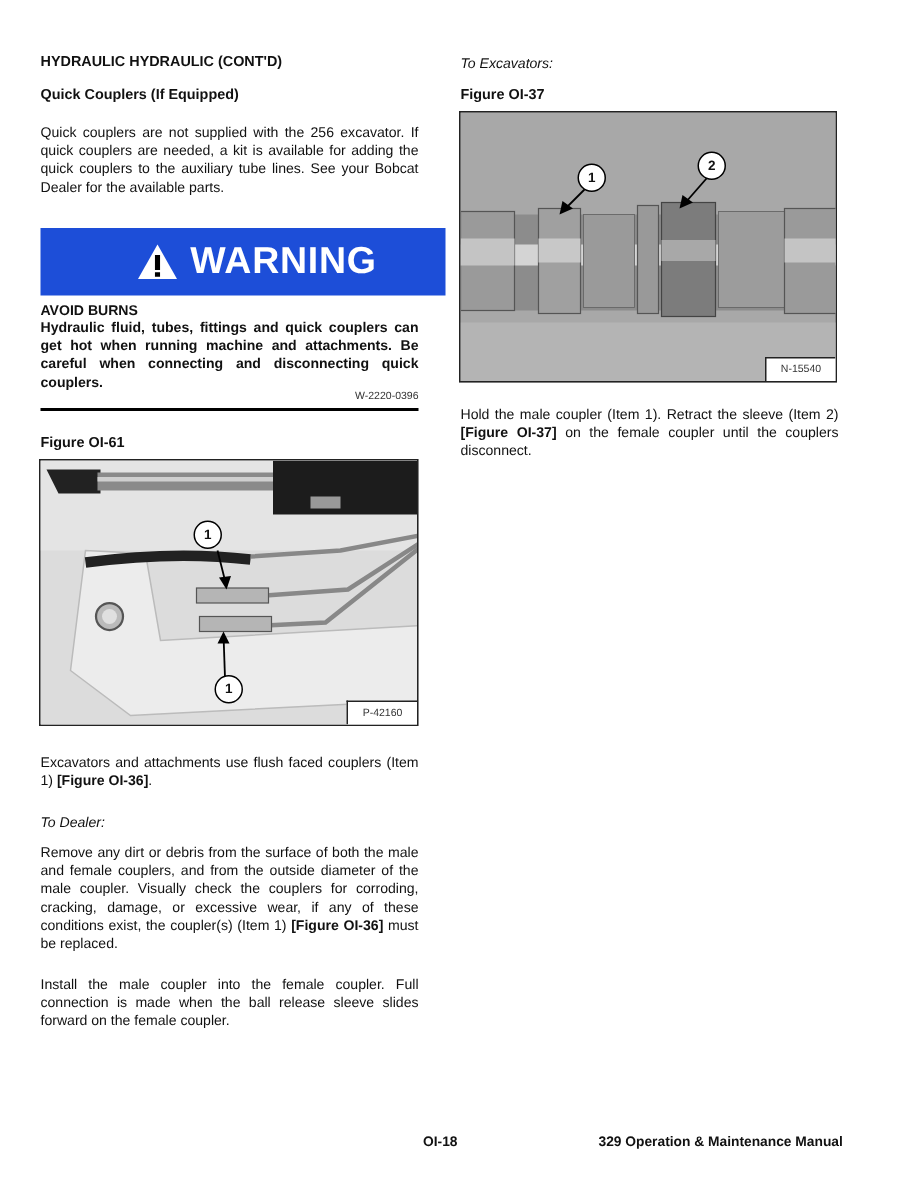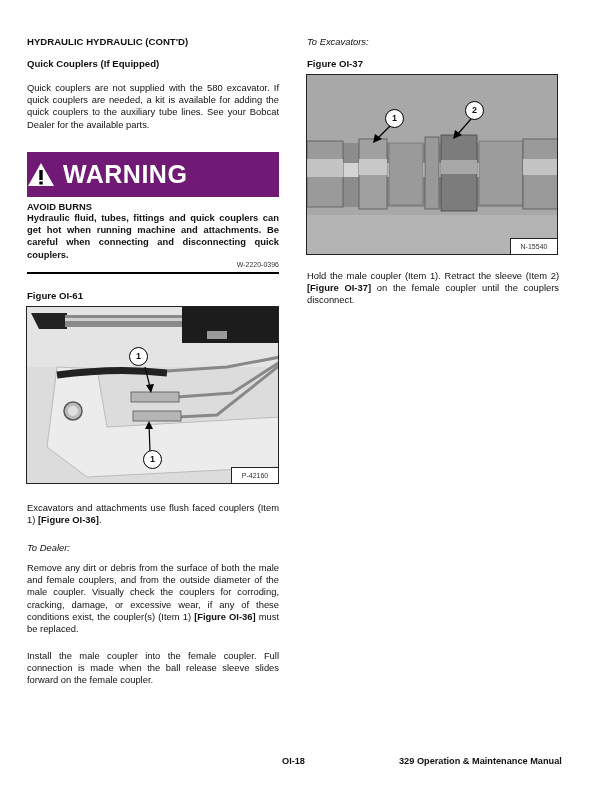--- a/index.html
+++ b/index.html
@@ -3,36 +3,36 @@
 <meta charset="utf-8">
 <style>
   html, body { margin: 0; padding: 0; background: #ffffff; }
   body { width: 612px; height: 792px; position: relative; overflow: hidden;
          font-family: "Liberation Sans", sans-serif; color: #111; }
   .abs { position: absolute; }
   .col-text { font-size: 9.4px; line-height: 12.2px; text-align: justify; }
   .h-bold { font-weight: bold; font-size: 9.6px; }
   .italic { font-style: italic; font-size: 9.4px; }
   b.ref { font-weight: bold; }
-  .warn-bar { background: #701a75; color: #fff; display: flex; align-items: center; justify-content: flex-start; }
+  .warn-bar { background: #1d4ed8; color: #fff; display: flex; align-items: center; justify-content: center; padding-left: 18px; }
   .warn-word { font-size: 25px; font-weight: bold; letter-spacing: 0.5px; margin-left: 8px; }
   .rule { background: #000; height: 2px; }
   .fig { border: 1.5px solid #222; box-sizing: border-box; overflow: hidden; }
   .fig-id { position: absolute; right: 0; bottom: 0; background: #fff; border-left: 1px solid #222; border-top: 1px solid #222;
             font-size: 7px; color: #333; width: 46px; height: 15px; line-height: 15px; text-align: center; }
   .callout { position: absolute; width: 17px; height: 17px; border-radius: 50%; background: #fff; border: 1.3px solid #000;
              font-weight: bold; font-size: 9px; line-height: 17px; text-align: center; box-sizing: content-box; }
   .footer { font-weight: bold; font-size: 9.2px; }
 </style>
 </head>
 <body>
 
 <div class="abs h-bold" style="left:27px; top:36px;">HYDRAULIC HYDRAULIC (CONT'D)</div>
 <div class="abs h-bold" style="left:27px; top:58px;">Quick Couplers (If Equipped)</div>
-<div class="abs col-text" style="left:27px; top:82px; width:252px;">Quick couplers are not supplied with the 580 excavator. If quick couplers are needed, a kit is available for adding the quick couplers to the auxiliary tube lines. See your Bobcat Dealer for the available parts.</div>
+<div class="abs col-text" style="left:27px; top:82px; width:252px;">Quick couplers are not supplied with the 256 excavator. If quick couplers are needed, a kit is available for adding the quick couplers to the auxiliary tube lines. See your Bobcat Dealer for the available parts.</div>
 
 <div class="abs warn-bar" style="left:27px; top:152px; width:252px; height:45px;">
   <svg width="28" height="25" viewBox="0 0 28 25">
     <polygon points="14,1 27,24 1,24" fill="#fff"></polygon>
     <rect x="12.3" y="8" width="3.4" height="10" fill="#000"></rect>
     <rect x="12.3" y="19.5" width="3.4" height="3" fill="#000"></rect>
   </svg>
   <span class="warn-word">WARNING</span>
 </div>
 <div class="abs" style="left:27px; top:201px; width:252px; font-weight:bold; font-size:9.4px;">AVOID BURNS</div>

